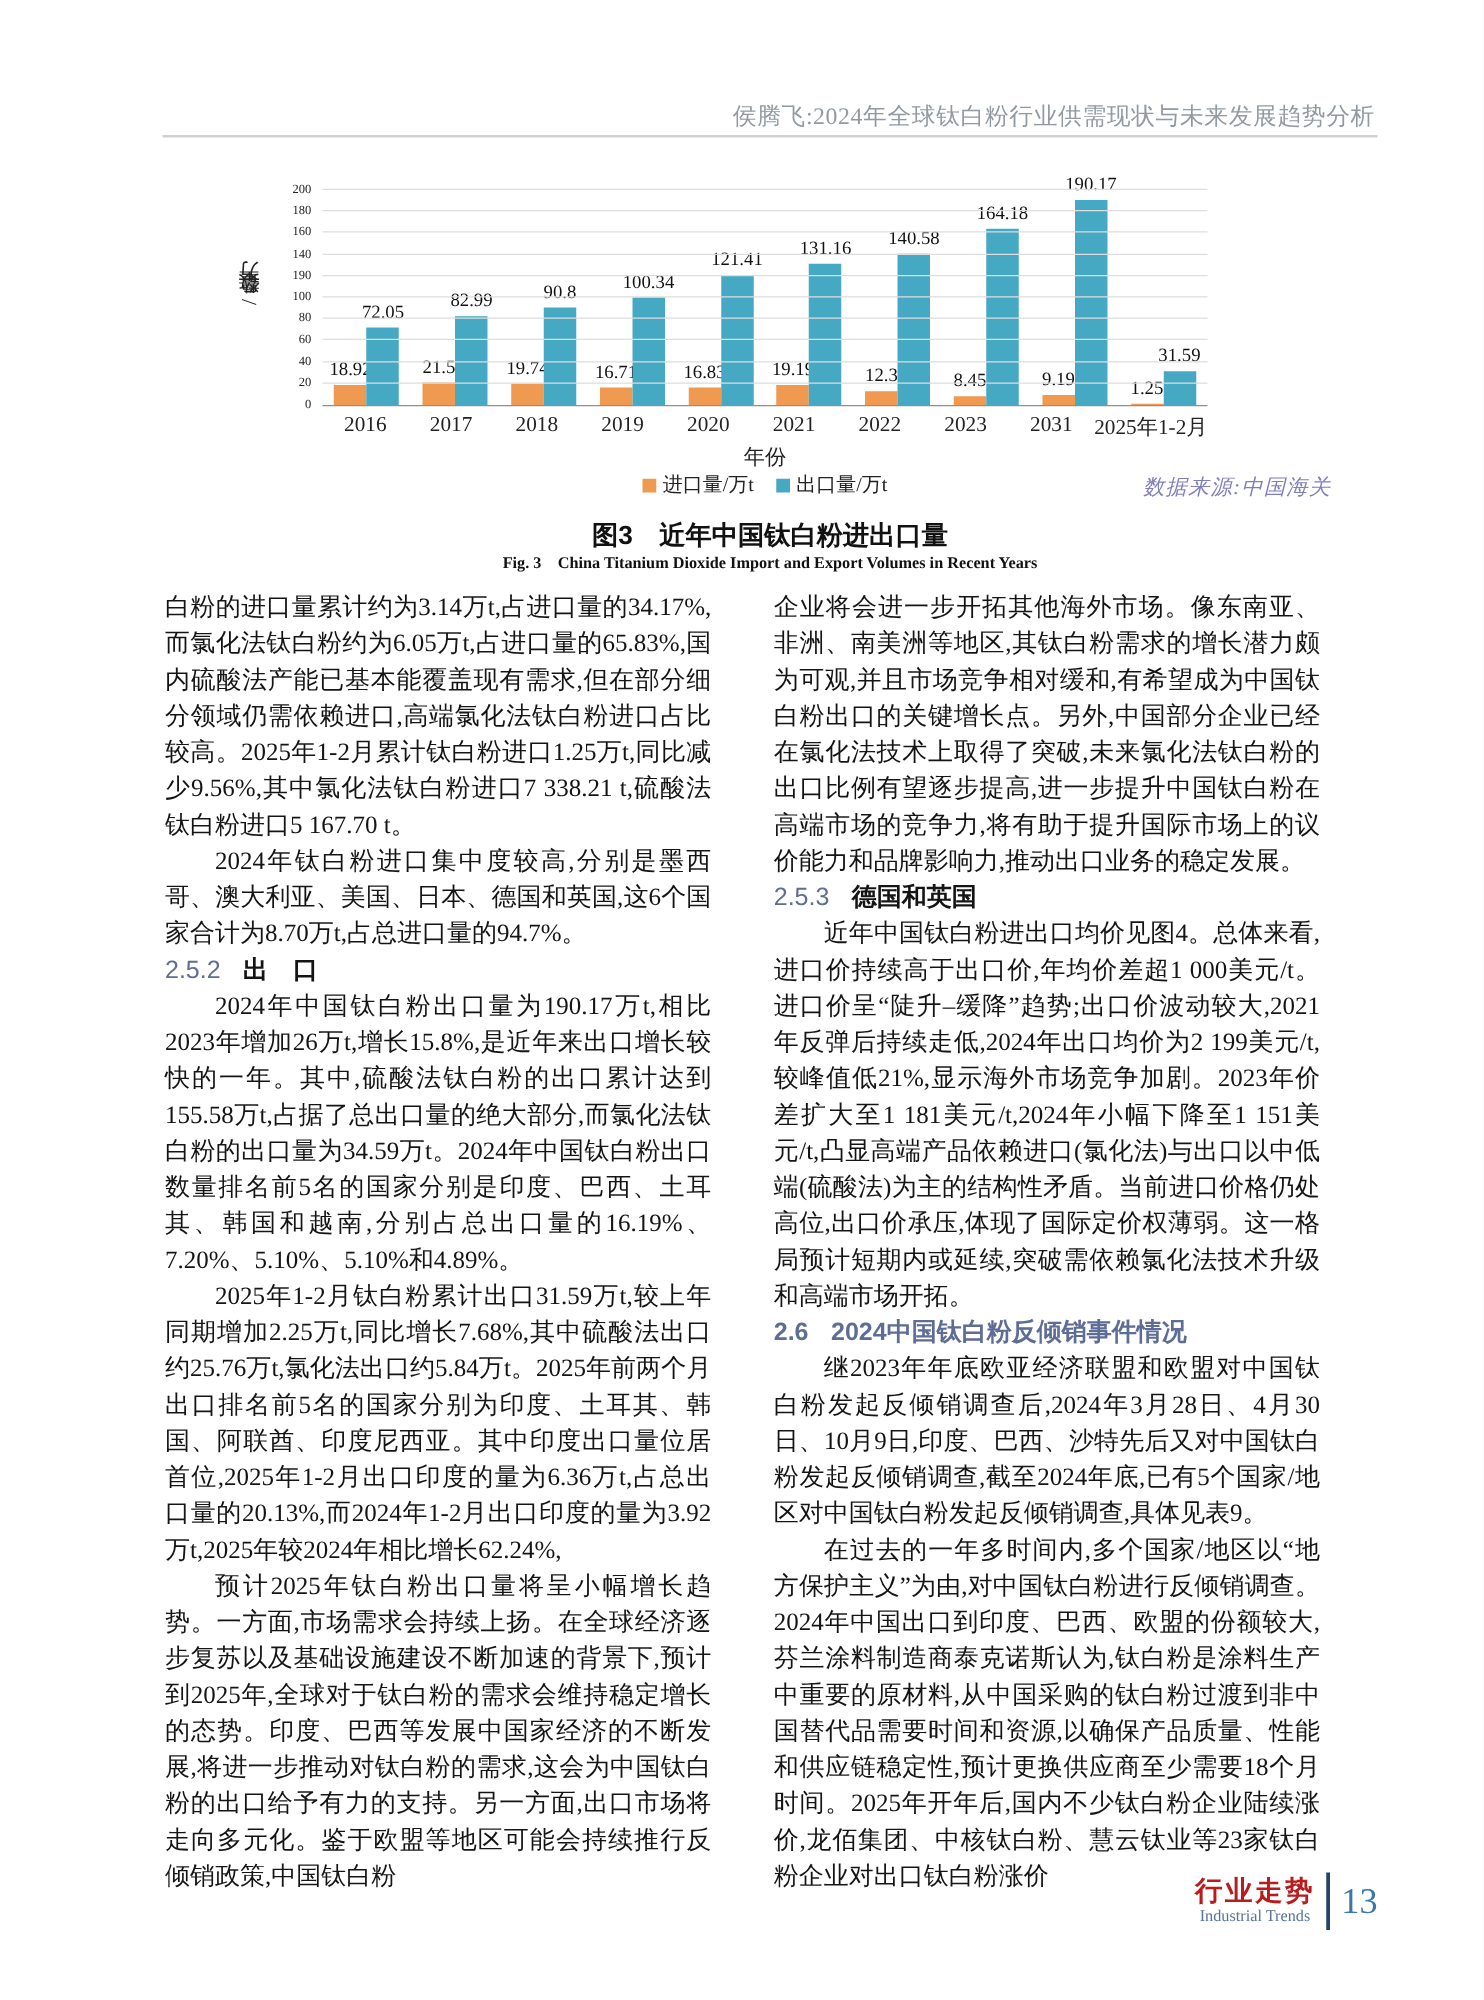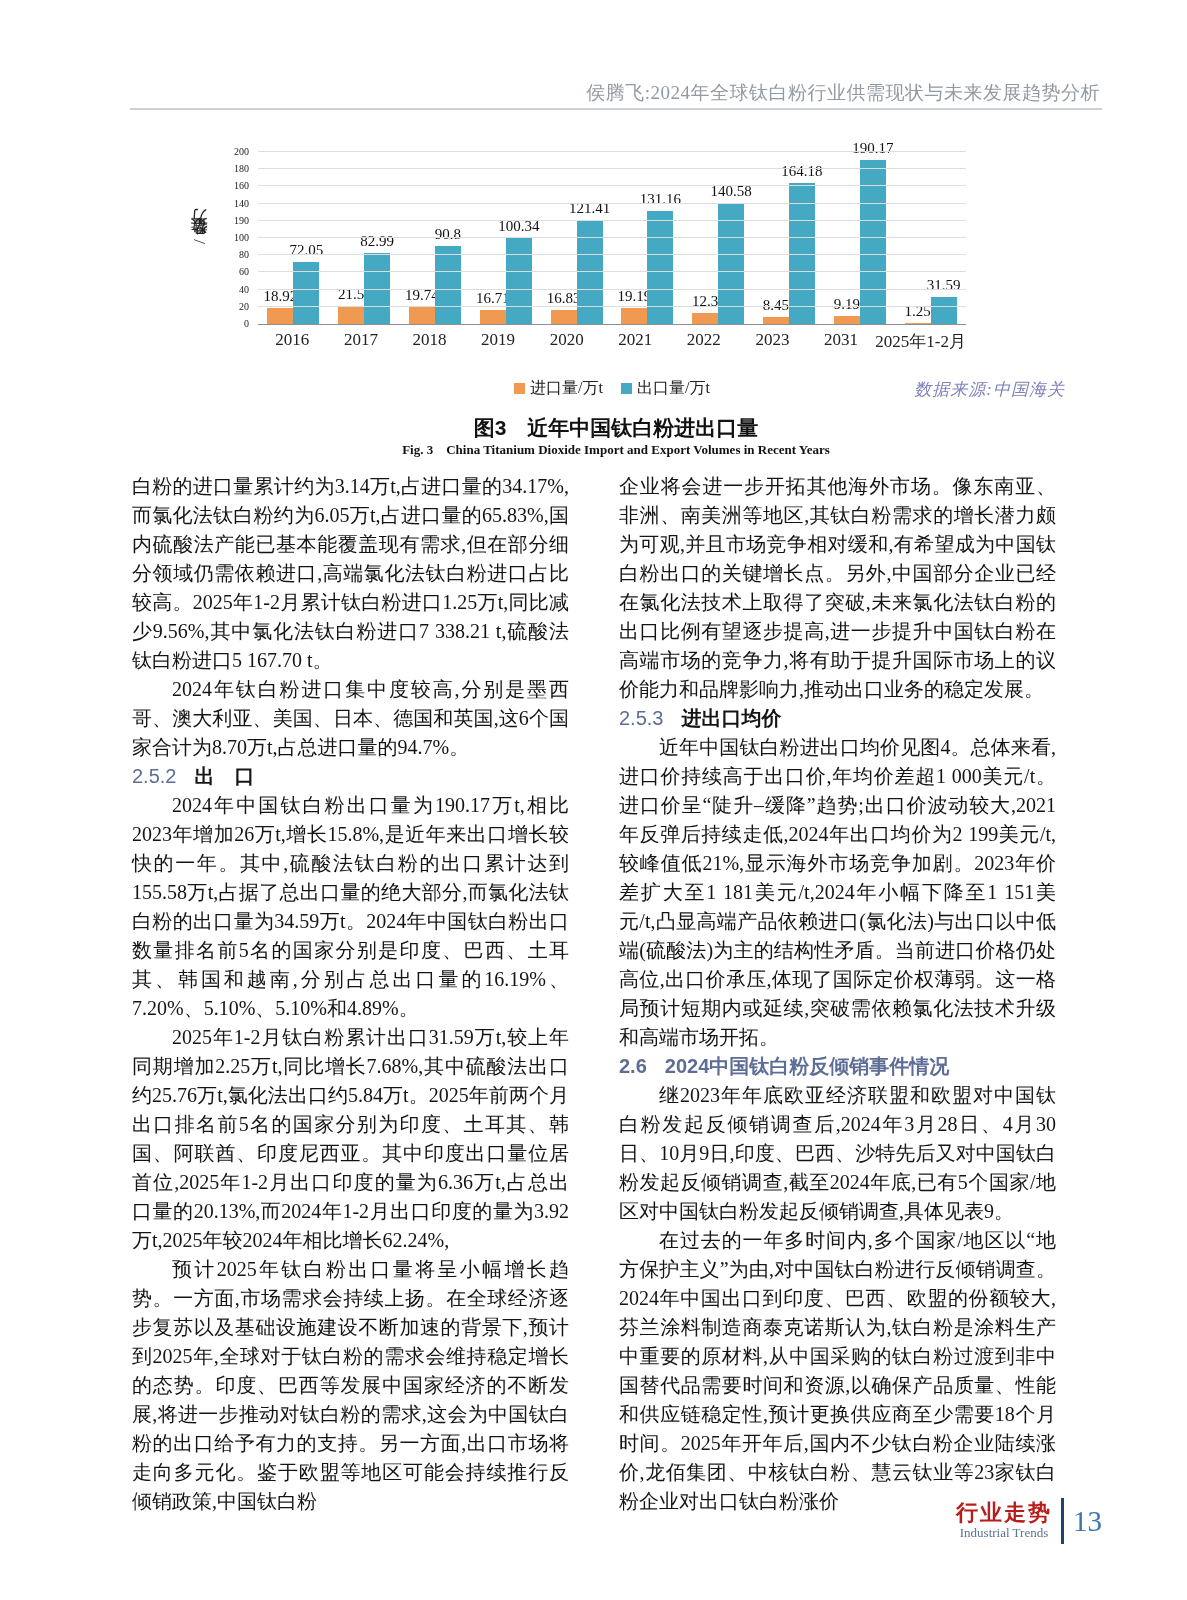--- a/index.html
+++ b/index.html
@@ -256,20 +256,21 @@
         <div class="cat">2017</div>
         <div class="cat">2018</div>
         <div class="cat">2019</div>
         <div class="cat">2020</div>
         <div class="cat">2021</div>
         <div class="cat">2022</div>
         <div class="cat">2023</div>
         <div class="cat">2031</div>
         <div class="cat">2025年1-2月</div>
       </div>
+    <div class="x-title">年份</div>
     <div class="legend">
       <span class="legend-item">
         <span class="legend-swatch" style="background: rgb(240, 153, 80);"></span>
         <span>进口量/万t</span>
       </span>
       <span class="legend-item">
         <span class="legend-swatch" style="background: rgb(70, 169, 195);"></span>
         <span>出口量/万t</span>
       </span>
     </div>
@@ -283,21 +284,21 @@
   <div class="col col-left">
       <p class="body-p">白粉的进口量累计约为3.14万t,占进口量的34.17%,而氯化法钛白粉约为6.05万t,占进口量的65.83%,国内硫酸法产能已基本能覆盖现有需求,但在部分细分领域仍需依赖进口,高端氯化法钛白粉进口占比较高。2025年1-2月累计钛白粉进口1.25万t,同比减少9.56%,其中氯化法钛白粉进口7 338.21 t,硫酸法钛白粉进口5 167.70 t。</p>
       <p class="body-p indent">2024年钛白粉进口集中度较高,分别是墨西哥、澳大利亚、美国、日本、德国和英国,这6个国家合计为8.70万t,占总进口量的94.7%。</p>
       <h3 class="sec-h sub"><span class="h-num">2.5.2</span><span class="h-title">出　口</span></h3>
       <p class="body-p indent">2024年中国钛白粉出口量为190.17万t,相比2023年增加26万t,增长15.8%,是近年来出口增长较快的一年。其中,硫酸法钛白粉的出口累计达到155.58万t,占据了总出口量的绝大部分,而氯化法钛白粉的出口量为34.59万t。2024年中国钛白粉出口数量排名前5名的国家分别是印度、巴西、土耳其、韩国和越南,分别占总出口量的16.19%、7.20%、5.10%、5.10%和4.89%。</p>
       <p class="body-p indent">2025年1-2月钛白粉累计出口31.59万t,较上年同期增加2.25万t,同比增长7.68%,其中硫酸法出口约25.76万t,氯化法出口约5.84万t。2025年前两个月出口排名前5名的国家分别为印度、土耳其、韩国、阿联酋、印度尼西亚。其中印度出口量位居首位,2025年1-2月出口印度的量为6.36万t,占总出口量的20.13%,而2024年1-2月出口印度的量为3.92万t,2025年较2024年相比增长62.24%,</p>
       <p class="body-p indent">预计2025年钛白粉出口量将呈小幅增长趋势。一方面,市场需求会持续上扬。在全球经济逐步复苏以及基础设施建设不断加速的背景下,预计到2025年,全球对于钛白粉的需求会维持稳定增长的态势。印度、巴西等发展中国家经济的不断发展,将进一步推动对钛白粉的需求,这会为中国钛白粉的出口给予有力的支持。另一方面,出口市场将走向多元化。鉴于欧盟等地区可能会持续推行反倾销政策,中国钛白粉</p>
     </div>
   <div class="col col-right">
       <p class="body-p">企业将会进一步开拓其他海外市场。像东南亚、非洲、南美洲等地区,其钛白粉需求的增长潜力颇为可观,并且市场竞争相对缓和,有希望成为中国钛白粉出口的关键增长点。另外,中国部分企业已经在氯化法技术上取得了突破,未来氯化法钛白粉的出口比例有望逐步提高,进一步提升中国钛白粉在高端市场的竞争力,将有助于提升国际市场上的议价能力和品牌影响力,推动出口业务的稳定发展。</p>
-      <h3 class="sec-h sub"><span class="h-num">2.5.3</span><span class="h-title">进出口均价</span></h3>
+      <h3 class="sec-h sub"><span class="h-num">2.5.3</span><span class="h-title">德国和英国</span></h3>
       <p class="body-p indent">近年中国钛白粉进出口均价见图4。总体来看,进口价持续高于出口价,年均价差超1 000美元/t。进口价呈“陡升–缓降”趋势;出口价波动较大,2021年反弹后持续走低,2024年出口均价为2 199美元/t,较峰值低21%,显示海外市场竞争加剧。2023年价差扩大至1 181美元/t,2024年小幅下降至1 151美元/t,凸显高端产品依赖进口(氯化法)与出口以中低端(硫酸法)为主的结构性矛盾。当前进口价格仍处高位,出口价承压,体现了国际定价权薄弱。这一格局预计短期内或延续,突破需依赖氯化法技术升级和高端市场开拓。</p>
       <h3 class="sec-h main"><span class="h-num">2.6</span><span class="h-title">2024中国钛白粉反倾销事件情况</span></h3>
       <p class="body-p indent">继2023年年底欧亚经济联盟和欧盟对中国钛白粉发起反倾销调查后,2024年3月28日、4月30日、10月9日,印度、巴西、沙特先后又对中国钛白粉发起反倾销调查,截至2024年底,已有5个国家/地区对中国钛白粉发起反倾销调查,具体见表9。</p>
       <p class="body-p indent">在过去的一年多时间内,多个国家/地区以“地方保护主义”为由,对中国钛白粉进行反倾销调查。2024年中国出口到印度、巴西、欧盟的份额较大,芬兰涂料制造商泰克诺斯认为,钛白粉是涂料生产中重要的原材料,从中国采购的钛白粉过渡到非中国替代品需要时间和资源,以确保产品质量、性能和供应链稳定性,预计更换供应商至少需要18个月时间。2025年开年后,国内不少钛白粉企业陆续涨价,龙佰集团、中核钛白粉、慧云钛业等23家钛白粉企业对出口钛白粉涨价</p>
     </div>
 
   <div class="footer">
     <div class="footer-labels">
       <div class="footer-zh">行业走势</div>
       <div class="footer-en">Industrial Trends</div>

